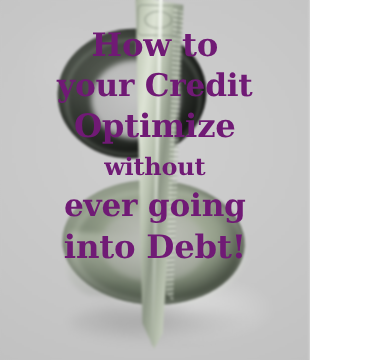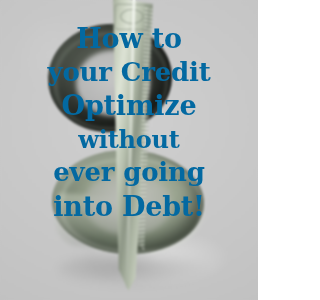--- a/index.html
+++ b/index.html
@@ -225,37 +225,37 @@
     pointer-events: none;
   }
 
   
   .headline {
     position: absolute;
     left: 0;
     top: 22px;
     width: 258px;
     text-align: center;
-    color: #0369a1;
+    color: #701a75;
     font-family: "DejaVu Serif", serif;
     font-weight: bold;
     font-size: 27px;
     line-height: 33.5px;
     letter-spacing: -0.2px;
     text-rendering: optimizeLegibility;
   }
   .headline .ln {
     display: block;
     white-space: nowrap;
   }
   .headline .ln-1 { font-size: 27px; }
   .headline .ln-2 { font-size: 27px; }
   .headline .ln-3 { font-size: 26px; }
   .headline .ln-4 { font-size: 27px; }
-  .headline .ln-5 { font-size: 24px; }
+  .headline .ln-5 { font-size: 20px; }
   .headline .ln-6 { font-size: 26px; }
 </style>
 </head>
 <body>
 
 <div id="poster">
 
   <div class="bg-base"></div>
   <div class="bg-glow"></div>
 

